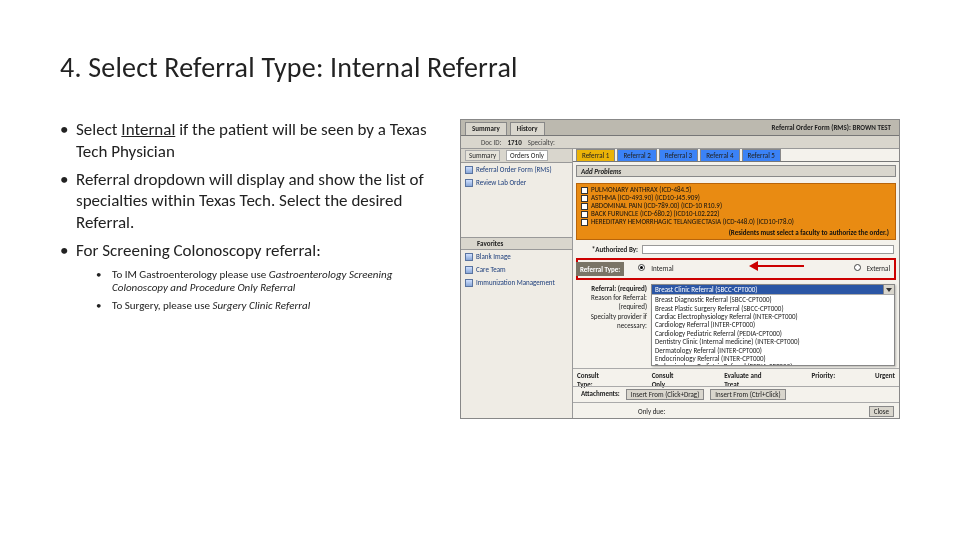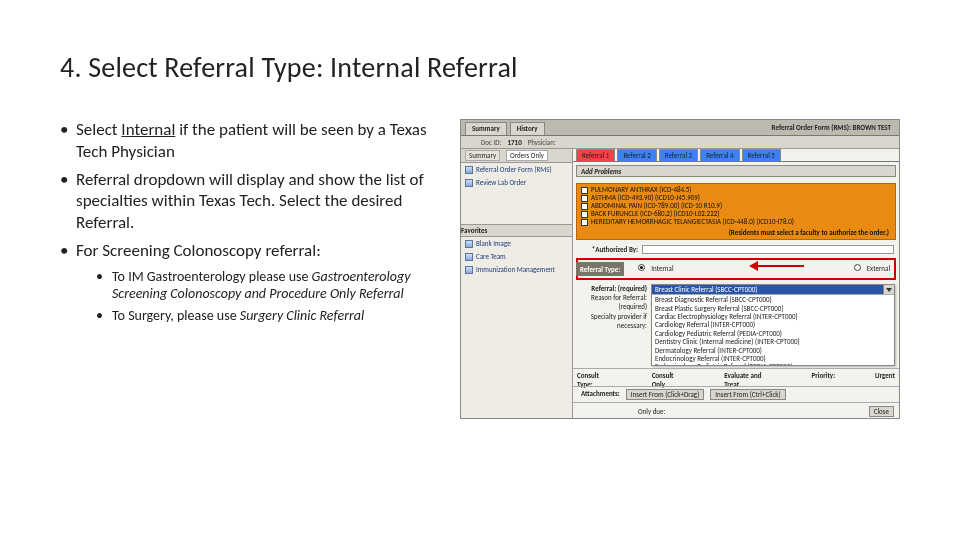--- a/index.html
+++ b/index.html
@@ -4,45 +4,45 @@
 <style>
   * { box-sizing: border-box; }
   html, body { margin:0; padding:0; width:960px; height:540px; background:#fff; font-family:"Segoe UI","Calibri",sans-serif; color:#222; }
   .slide { position:relative; width:960px; height:540px; padding:50px 60px 20px 60px; }
   .title { font-size:28px; font-weight:400; letter-spacing:.2px; margin-bottom:34px; color:#222; }
   .two-col { display:flex; gap:10px; }
   .left { width:395px; font-size:17px; line-height:1.28; }
   ul.bullets { list-style:none; padding:0; margin:0; }
   ul.bullets > li { position:relative; padding-left:16px; margin-bottom:6px; }
   ul.bullets > li::before { content:"•"; position:absolute; left:0; top:0; }
-  ul.sub { list-style:none; padding:0; margin:6px 0 0 20px; font-size:14px; }
+  ul.sub { list-style:none; padding:0; margin:6px 0 0 20px; font-size:11px; }
   ul.sub > li { position:relative; padding-left:16px; margin-bottom:4px; line-height:1.25; }
   ul.sub > li::before { content:"•"; position:absolute; left:0; top:0; }
   .u { text-decoration:underline; }
   .i { font-style:italic; }
   .right { width:440px; }
   .shot { width:440px; height:300px; border:1px solid #888; background:#e9e8e4; font-size:7px; color:#222; position:relative; overflow:hidden; }
   
   .s-top-tabs { height:16px; background:#bcb9af; display:flex; padding:2px 4px 0 4px; gap:3px; border-bottom:1px solid #777; }
   .s-toptab { background:#d9d6cd; padding:1px 6px; border:1px solid #888; border-bottom:none; font-weight:bold; }
   .s-docrow { height:13px; background:#d9d6cd; border-bottom:1px solid #999; display:flex; align-items:center; padding:0 20px; gap:6px; }
   .s-lbl { color:#444; }
   .s-val { font-weight:bold; }
   .s-body { display:flex; height:calc(300px - 16px - 13px); }
   .s-left { width:112px; background:#efece5; border-right:1px solid #999; display:flex; flex-direction:column; }
   .s-left-header { background:#d9d6cd; border-bottom:1px solid #999; padding:1px 4px; display:flex; gap:6px; }
   .s-st { background:#e6e3da; padding:0 3px; border:1px solid #aaa; }
   .s-st.active { background:#fff; }
   .s-nav-item { display:flex; align-items:center; gap:3px; padding:2px 4px; color:#1b3c7a; }
   .s-nav-ico { width:8px; height:8px; background:linear-gradient(#cfe0ff,#8aa8d8); border:1px solid #5a74a0; }
-  .s-fav { margin-top:35px; background:#d9d6cd; border-top:1px solid #999; border-bottom:1px solid #999; padding:1px 0; font-weight:bold; }
+  .s-fav { margin-top:48px; background:#d9d6cd; border-top:1px solid #999; border-bottom:1px solid #999; padding:1px 16px; font-weight:bold; }
   .s-right { flex:1; background:#f4f2ec; display:flex; flex-direction:column; }
   .s-reftabs-row { height:15px; border-bottom:1px solid #777; display:flex; align-items:flex-end; padding:0 3px; gap:2px; }
   .s-reftab { background:#3b82f6; border:1px solid #888; border-bottom:none; padding:1px 5px; }
-  .s-reftab.active { background:#ef4444; }
+  .s-reftab.active { background:#eab308; }
   .s-form-title { font-weight:bold; padding:1px 4px; color:#222; border-bottom:1px solid #bbb; }
   .s-orange { background:#e98b12; border:1px solid #b8640a; margin:3px; padding:2px 4px; color:#111; }
   .s-addprob { background:#d9d6cd; border:1px solid #888; height:13px; margin:3px; display:flex; align-items:center; padding:0 4px; font-weight:bold;font-style:italic; }
   .s-orange-row { display:flex; align-items:center; gap:3px; line-height:1.15; }
   .s-cb { width:7px; height:7px; border:1px solid #333; background:#fff; display:inline-block; }
   .s-residents { text-align:right; font-weight:bold; margin-top:2px; margin-right:2px; }
   .s-auth { padding:2px 5px; display:flex; align-items:center; gap:4px; }
   .s-field-lbl { font-weight:bold; width:60px; text-align:right; }
   .s-auth-box { flex:1; height:9px; border:1px solid #999; background:#fff; }
   .s-reftype { margin:2px 3px; border:2px solid #c00; height:23px; display:flex; align-items:flex-start; padding:4px 4px; gap:6px; position:relative; }
@@ -99,21 +99,21 @@
       <div class="shot">
         <div class="s-top-tabs">
           <div class="s-toptab">Summary</div>
           <div class="s-toptab">History</div>
           <div style="flex:1"></div>
           <div class="s-form-title" style="border:none;background:none">Referral Order Form (RMS): BROWN TEST</div>
         </div>
         <div class="s-docrow">
           <span class="s-lbl">Doc ID:</span>
           <span class="s-val">1710</span>
-          <span class="s-lbl">Physician:</span>
+          <span class="s-lbl">Specialty:</span>
         </div>
         <div class="s-body">
           <div class="s-left">
             <div class="s-left-header">
               <span class="s-st">Summary</span>
               <span class="s-st active">Orders Only</span>
             </div>
             <div class="s-nav-item">
                 <span class="s-nav-ico"></span>
                 <span>Referral Order Form (RMS)</span>

